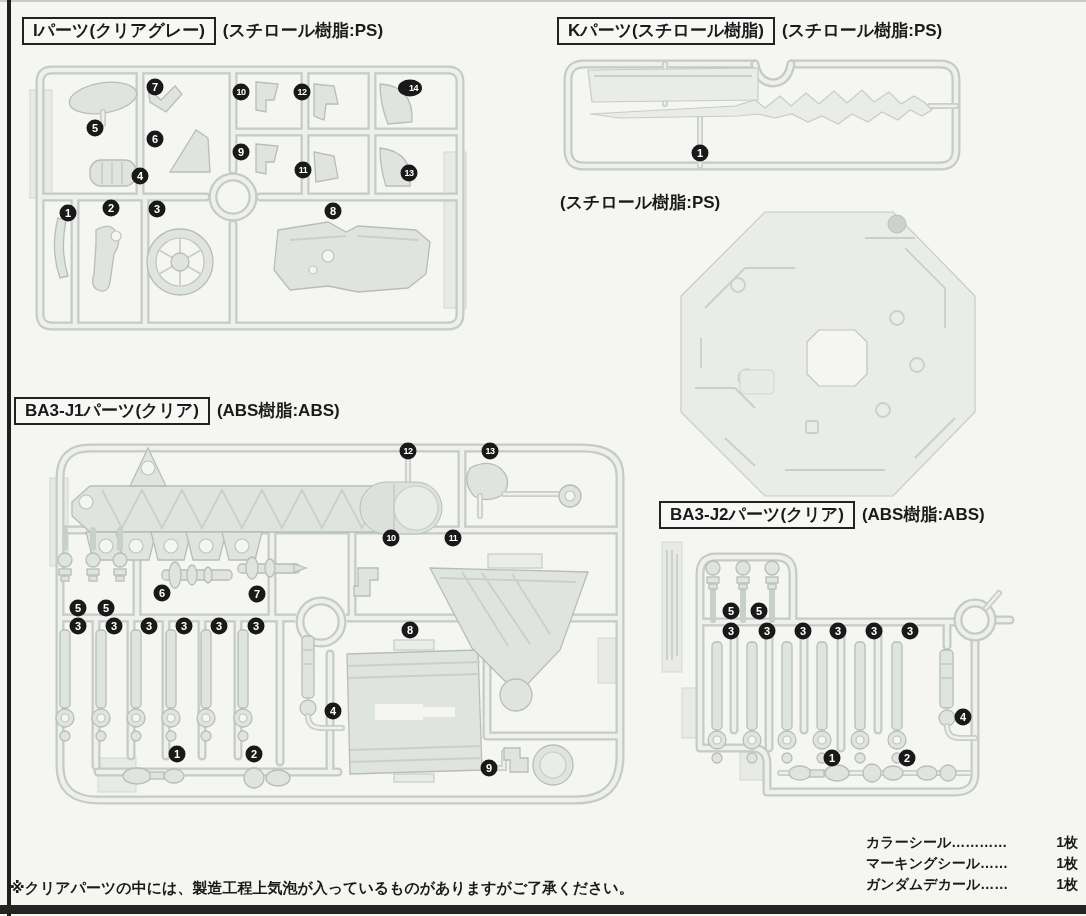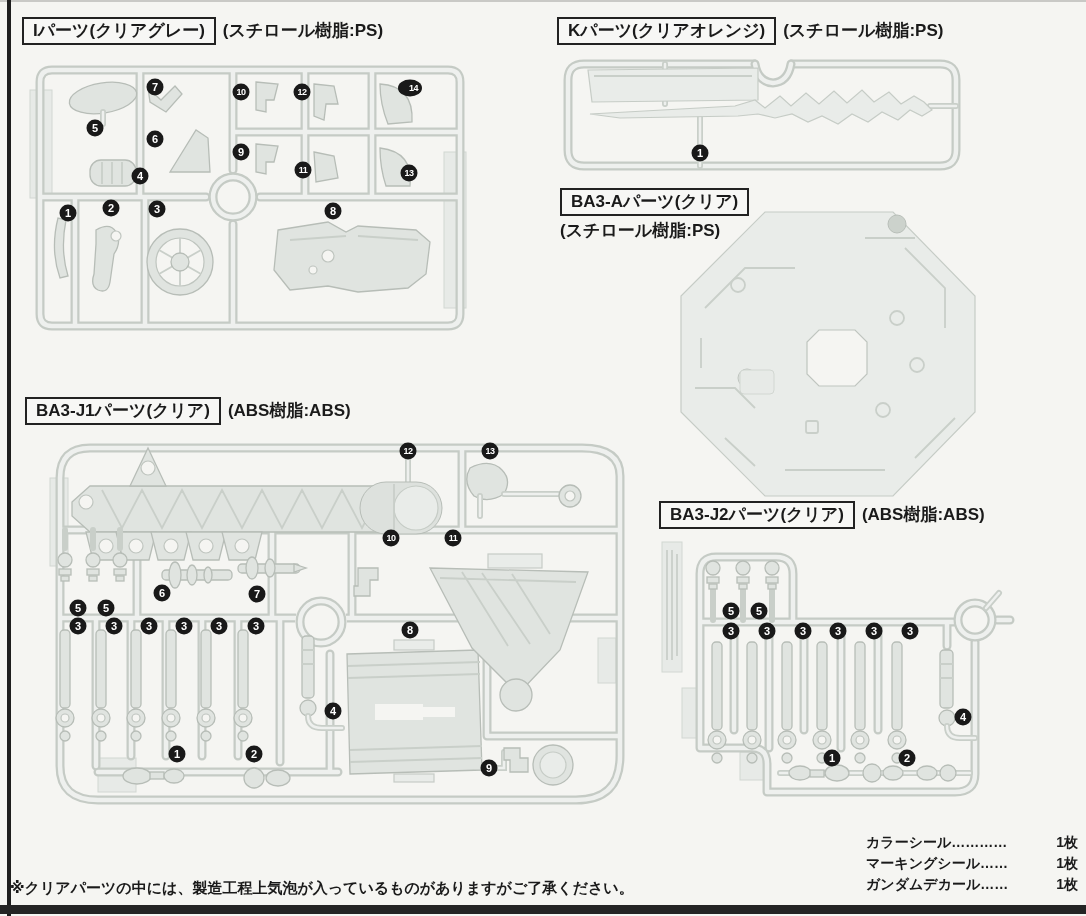--- a/index.html
+++ b/index.html
@@ -52,26 +52,26 @@
 <body>
 
 <div class="edge-top"></div>
 <div class="edge-left"></div>
 <div class="edge-bottom"></div>
 
 <div class="hdr" style="left:22px;top:17px;">
   <span class="hdr-box">Iパーツ(クリアグレー)</span><span class="hdr-mat">(スチロール樹脂:PS)</span>
 </div>
 <div class="hdr" style="left:557px;top:17px;">
-  <span class="hdr-box">Kパーツ(クリアオレンジ)</span><span class="hdr-mat">(スチロール樹脂:PS)</span>
+  <span class="hdr-box">Kパーツ(スチロール樹脂)</span><span class="hdr-mat">(スチロール樹脂:PS)</span>
 </div>
 <div class="hdr" style="left:560px;top:188px;">
-  <span class="hdr-box">BA3-Aパーツ(クリア)</span><span class="hdr-mat-below">(スチロール樹脂:PS)</span>
-</div>
-<div class="hdr" style="left:25px;top:397px;">
+  <span class="hdr-mat-below">(スチロール樹脂:PS)</span>
+</div>
+<div class="hdr" style="left:14px;top:397px;">
   <span class="hdr-box">BA3-J1パーツ(クリア)</span><span class="hdr-mat">(ABS樹脂:ABS)</span>
 </div>
 <div class="hdr" style="left:659px;top:501px;">
   <span class="hdr-box">BA3-J2パーツ(クリア)</span><span class="hdr-mat">(ABS樹脂:ABS)</span>
 </div>
 
 <svg style="left:28px;top:60px;" width="445" height="275" viewBox="0 0 445 275">
   <defs>
     <path id="if" d="M24,10 H420 Q432,10 432,22 V254 Q432,266 420,266 H24 Q12,266 12,254 V22 Q12,10 24,10 Z
       M112,10 V137 M205,10 V110 M277,10 V137 M344,10 V137

